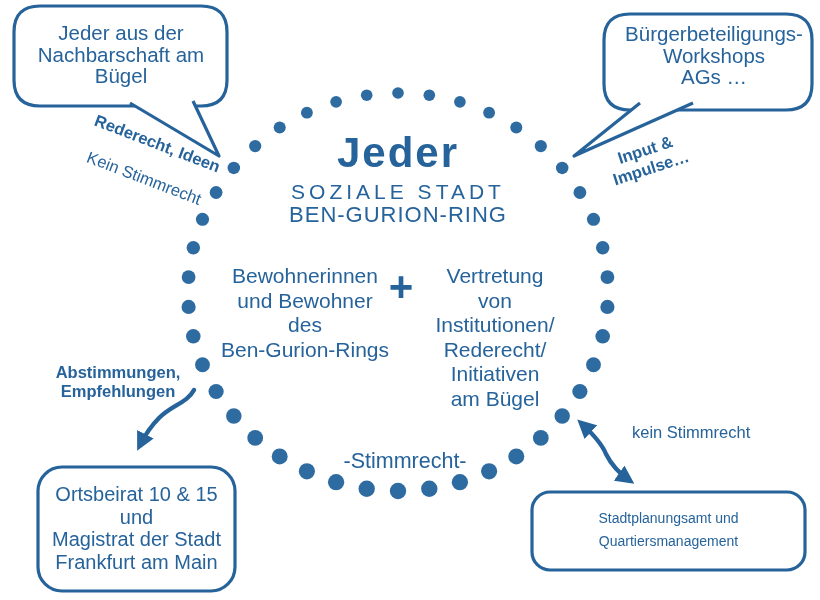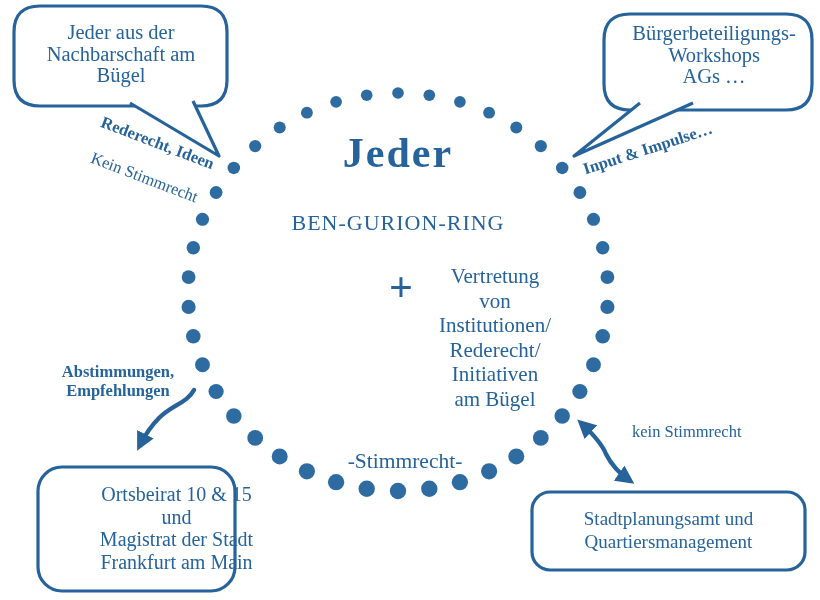--- a/index.html
+++ b/index.html
@@ -4,39 +4,39 @@
 <style>
   :root{
     --accent:#26639b;
     --dot:#2d6ba1;
     --bg:#ffffff;
   }
   html,body{margin:0;padding:0;background:var(--bg);}
   .stage{
     position:relative;width:820px;height:600px;overflow:hidden;
     background:var(--bg);
-    font-family:Liberation Serif, serif;
+    font-family:Liberation Sans, sans-serif;
     color:var(--accent);
   }
   .stage svg{position:absolute;left:0;top:0;}
   .shape{fill:#fff;stroke:var(--accent);stroke-width:3.2;stroke-linejoin:round;}
   .arrow{fill:none;stroke:var(--accent);stroke-width:4.4;stroke-linecap:round;}
   .ah{fill:var(--accent);}
   .txt{position:absolute;text-align:center;white-space:pre-line;color:var(--accent);}
   .b{font-weight:700;}
   .title{font-size:42px;font-weight:700;letter-spacing:2px;line-height:1;}
   .sub1{font-size:21px;letter-spacing:4px;line-height:1;}
   .sub2{font-size:22px;letter-spacing:1px;line-height:1;}
   .bubtxt{font-size:20.5px;line-height:21.5px;}
   .grp{font-size:21px;line-height:24.5px;}
   .plus{font-size:42px;font-weight:700;line-height:1;}
   .vote{font-size:21.5px;line-height:1;}
   .lbl{font-size:16.5px;line-height:18.5px;}
-  .boxtxt{font-size:20px;line-height:22.5px;padding-left:40px;}
-  .boxtxt2{font-size:19px;line-height:23px;}
+  .boxtxt{font-size:20px;line-height:22.5px;}
+  .boxtxt2{font-size:14px;line-height:23px;}
   .rotL{transform:rotate(21deg);transform-origin:center;}
   .rotR{transform:rotate(-18deg);transform-origin:center;}
   .left{text-align:left;}
 </style>
 </head>
 <body>
 
 <div class="stage">
 
   <svg width="820" height="600" viewBox="0 0 820 600">
@@ -105,22 +105,27 @@
   </svg>
 
   <div class="txt bubtxt" style="left:20px;top:22px;width:202px;">Jeder aus der
 Nachbarschaft am
 Bügel</div>
   <div class="txt bubtxt" style="left:606px;top:23px;width:204px;padding-left:6px;">Bürgerbeteiligungs-
 Workshops
 AGs …</div>
 
   <div class="txt title" style="left:248px;top:132px;width:300px;">Jeder</div>
-  <div class="txt sub2" style="left:248px;top:212px;width:300px;">BEN-GURION-RING</div>
+  <div class="txt sub1" style="left:248px;top:181px;width:300px;">SOZIALE STADT</div>
+  <div class="txt sub2" style="left:248px;top:204px;width:300px;">BEN-GURION-RING</div>
 
+  <div class="txt grp" style="left:220px;top:264px;width:170px;">Bewohnerinnen
+und Bewohner
+des
+Ben-Gurion-Rings</div>
   <div class="txt plus" style="left:381px;top:266px;width:40px;">+</div>
   <div class="txt grp" style="left:410px;top:264px;width:170px;">Vertretung
 von
 Institutionen/
 Rederecht/
 Initiativen
 am Bügel</div>
   <div class="txt vote" style="left:320px;top:433px;width:170px;margin-top:18px;">-Stimmrecht-</div>
 
   <div class="txt lbl rotL" style="left:76px;top:114px;width:150px;">

